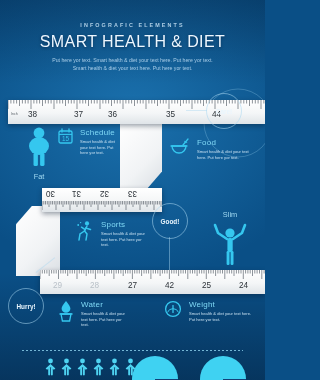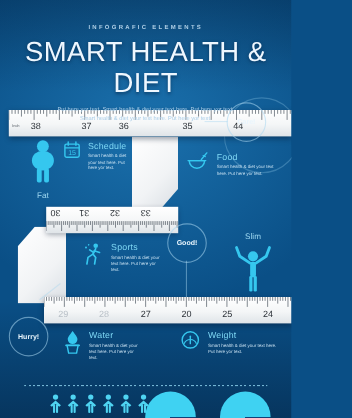--- a/index.html
+++ b/index.html
@@ -25,21 +25,21 @@
     pointer-events:none;
   }
 
   
   .header{position:absolute;left:0;top:22px;width:265px;text-align:center;z-index:6;}
   .kicker{
     color:#bcd9ee;font-size:5.4px;letter-spacing:2.1px;font-weight:bold;
     text-transform:uppercase;opacity:.92;
   }
   .title{
-    color:#eef7ff;font-size:25px;letter-spacing:.4px;margin-top:5px;
+    color:#eef7ff;font-size:16px;letter-spacing:.4px;margin-top:5px;
     font-weight:normal;text-shadow:0 1px 3px rgba(0,20,45,.5);
   }
   .subtitle{
     color:#a8cde8;font-size:5.2px;line-height:7.6px;margin-top:6px;
     padding:0 48px;
   }
 
   
   .ruler-wrap{position:absolute;left:0;top:0;width:265px;height:380px;z-index:3;}
   .seg{position:absolute;background:linear-gradient(180deg,#ffffff 0%,#f4f6f7 55%,#dfe4e8 100%);
@@ -395,21 +395,21 @@
             <line x1="217.1" y1="0" x2="217.1" y2="3.5"></line>
             <line x1="219.5" y1="0" x2="219.5" y2="3.5"></line>
             <line x1="221.8" y1="0" x2="221.8" y2="9"></line>
             <line x1="224.1" y1="0" x2="224.1" y2="3.5"></line>
           </g>
       </svg>
       <div class="nums" style="top:11px;">
         <span class="num dim" style="left:13px;">29</span>
         <span class="num dim" style="left:50px;">28</span>
         <span class="num" style="left:88px;">27</span>
-        <span class="num" style="left:125px;">20</span>
+        <span class="num" style="left:125px;">42</span>
         <span class="num" style="left:162px;">25</span>
         <span class="num" style="left:199px;">24</span>
       </div>
     </div>
   </div>
 
   <div class="block" style="left:16px;top:126px;width:46px;">
     <svg width="46" height="42" viewBox="0 0 46 42">
       <g fill="#35c7ef">
         <circle cx="23" cy="7" r="5.4"></circle>

